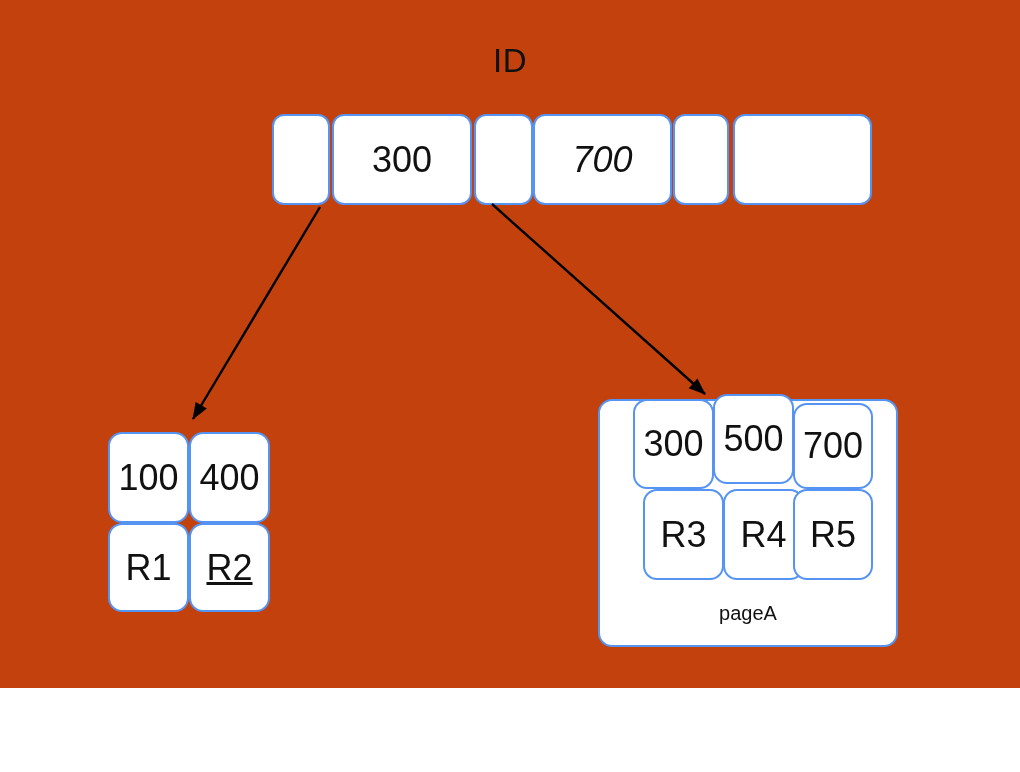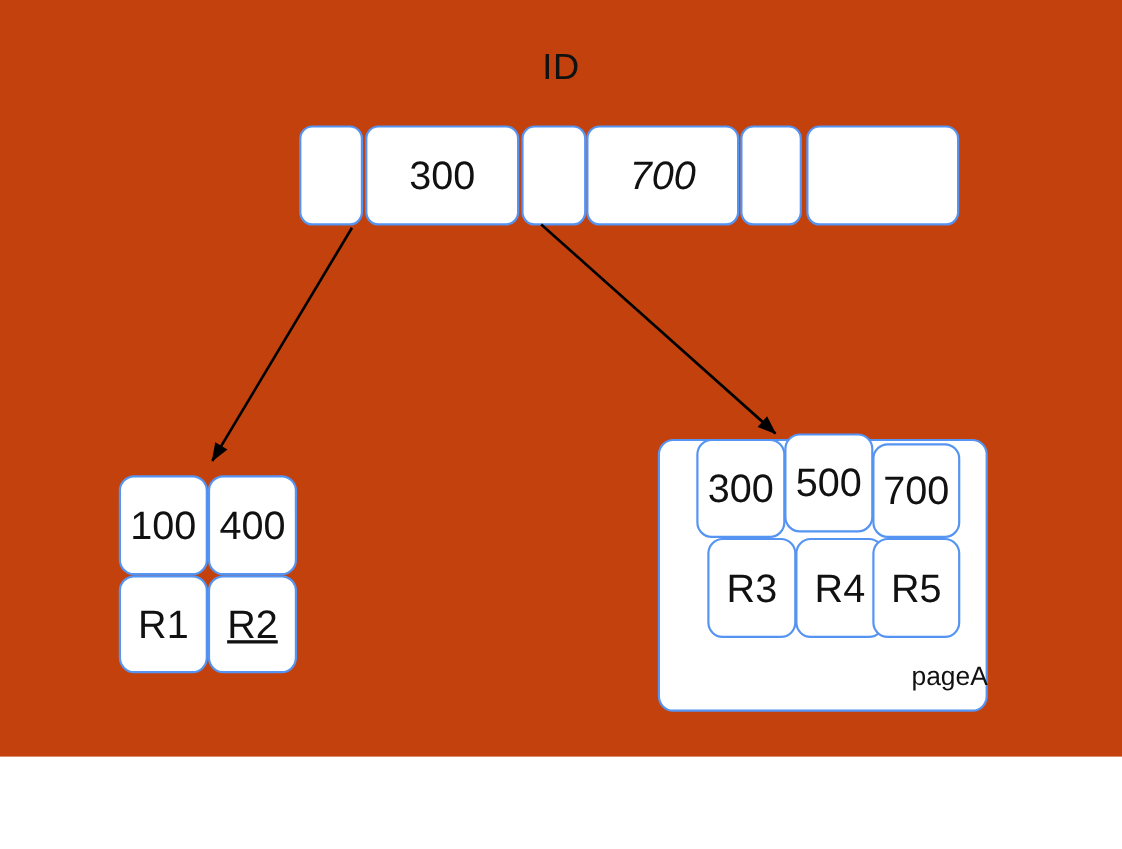--- a/index.html
+++ b/index.html
@@ -47,22 +47,22 @@
     border: 2px solid #5594f2;
     border-radius: 14px;
     background: #ffffff;
     z-index: 1;
   }
   .page-label {
     position: absolute;
     left: 598px;
     top: 602px;
     width: 300px;
-    text-align: right;
-    font-size: 24px;
+    text-align: center;
+    font-size: 20px;
     color: #111111;
     z-index: 2;
   }
   .arrows-layer {
     position: absolute;
     top: 0;
     left: 0;
     width: 1020px;
     height: 772px;
     z-index: 3;

